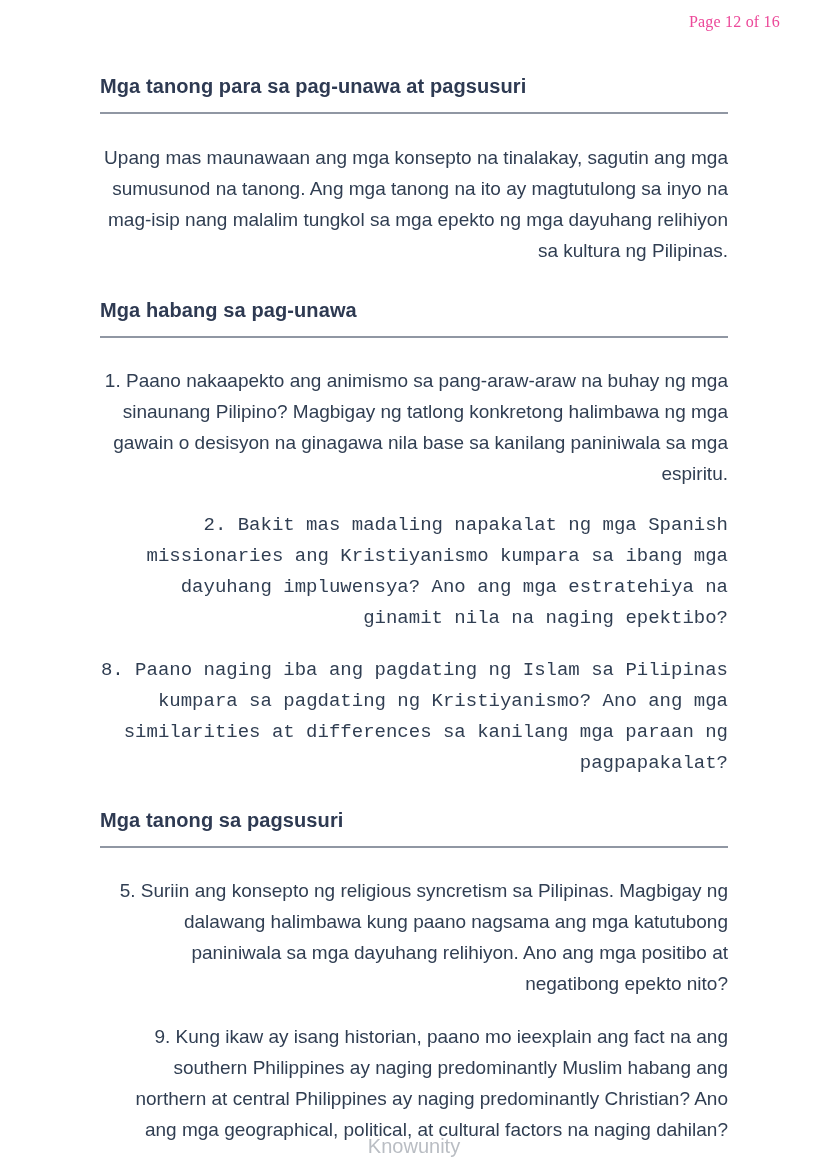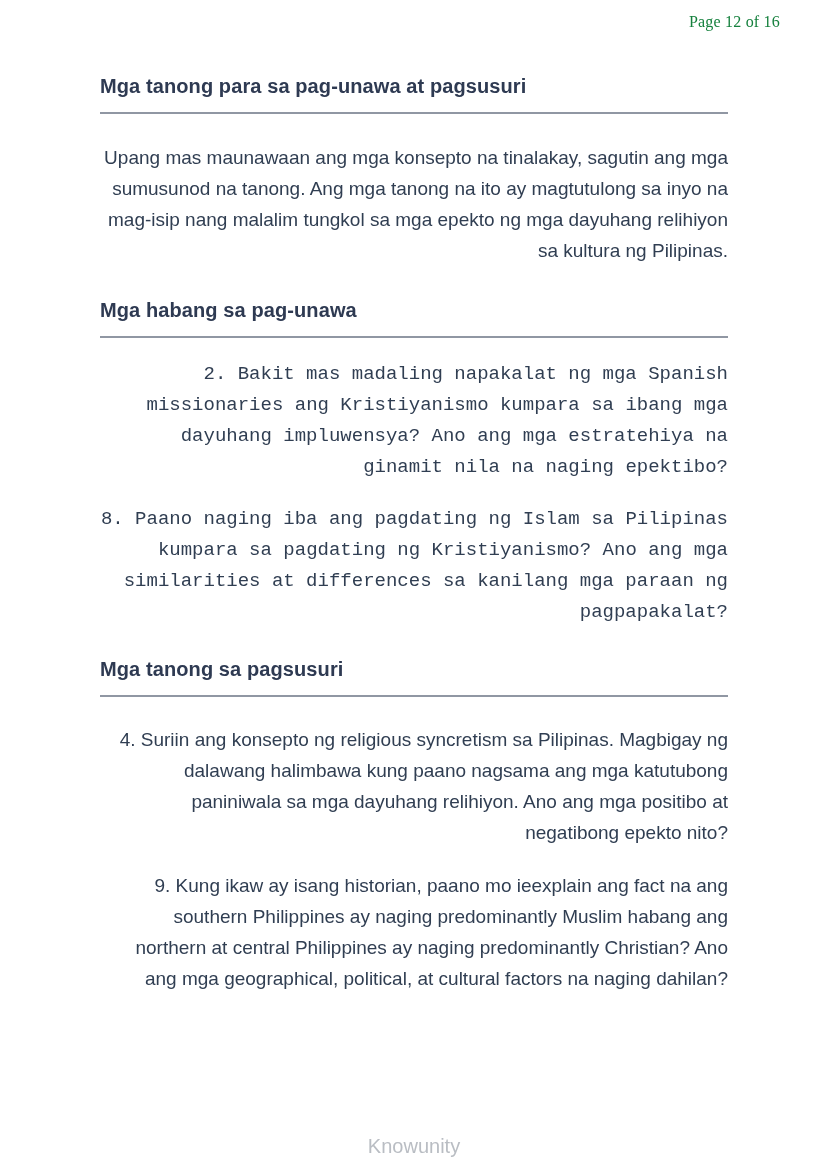--- a/index.html
+++ b/index.html
@@ -14,21 +14,21 @@
     height: 1171px;
     background: #ffffff;
     overflow: hidden;
   }
   .page-number {
     position: absolute;
     top: 13px;
     right: 48px;
     font-family: "Liberation Serif", "DejaVu Serif", serif;
     font-size: 16px;
-    color: #15803d;
+    color: #ec4899;
     letter-spacing: 0.2px;
   }
   .content {
     position: absolute;
     left: 100px;
     top: 0;
     width: 628px;
     padding-top: 75px;
     color: #303e52;
     font-size: 19px;
@@ -76,29 +76,30 @@
   <div class="content">
 
     <h1 class="section-heading">Mga tanong para sa pag-unawa at pagsusuri</h1>
     <hr class="rule">
 
     <p class="para intro">Upang mas maunawaan ang mga konsepto na tinalakay, sagutin ang mga sumusunod na tanong. Ang mga tanong na ito ay magtutulong sa inyo na mag-isip nang malalim tungkol sa mga epekto ng mga dayuhang relihiyon sa kultura ng Pilipinas.</p>
 
     <h2 class="section-heading sub-heading">Mga habang sa pag-unawa</h2>
     <hr class="rule">
 
+    <p class="para question-first">1. Paano nakaapekto ang animismo sa pang-araw-araw na buhay ng mga sinaunang Pilipino? Magbigay ng tatlong konkretong halimbawa ng mga gawain o desisyon na ginagawa nila base sa kanilang paniniwala sa mga espiritu.</p>
 
     <p class="para question">2. Bakit mas madaling napakalat ng mga Spanish missionaries ang Kristiyanismo kumpara sa ibang mga dayuhang impluwensya? Ano ang mga estratehiya na ginamit nila na naging epektibo?</p>
 
     <p class="para question">8. Paano naging iba ang pagdating ng Islam sa Pilipinas kumpara sa pagdating ng Kristiyanismo? Ano ang mga similarities at differences sa kanilang mga paraan ng pagpapakalat?</p>
 
     <h2 class="section-heading sub-heading-2">Mga tanong sa pagsusuri</h2>
     <hr class="rule">
 
-    <p class="para question-first">4. Suriin ang konsepto ng religious syncretism sa Pilipinas. Magbigay ng dalawang halimbawa kung paano nagsama ang mga katutubong paniniwala sa mga dayuhang relihiyon. Ano ang mga positibo at negatibong epekto nito?</p>
+    <p class="para question-first">5. Suriin ang konsepto ng religious syncretism sa Pilipinas. Magbigay ng dalawang halimbawa kung paano nagsama ang mga katutubong paniniwala sa mga dayuhang relihiyon. Ano ang mga positibo at negatibong epekto nito?</p>
 
     <p class="para question-last-gap">9. Kung ikaw ay isang historian, paano mo ieexplain ang fact na ang southern Philippines ay naging predominantly Muslim habang ang northern at central Philippines ay naging predominantly Christian? Ano ang mga geographical, political, at cultural factors na naging dahilan?</p>
 
   </div>
 
   <div class="footer">Knowunity</div>
 
 </div>
 
 </body></html>

